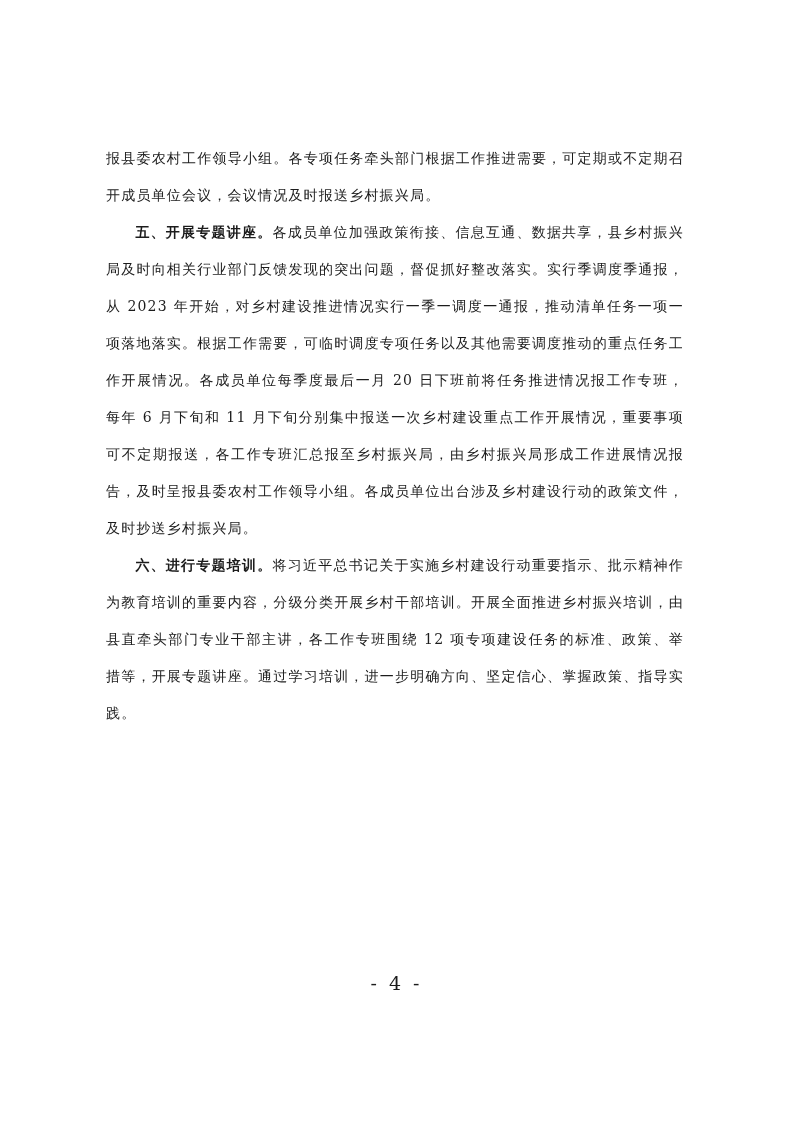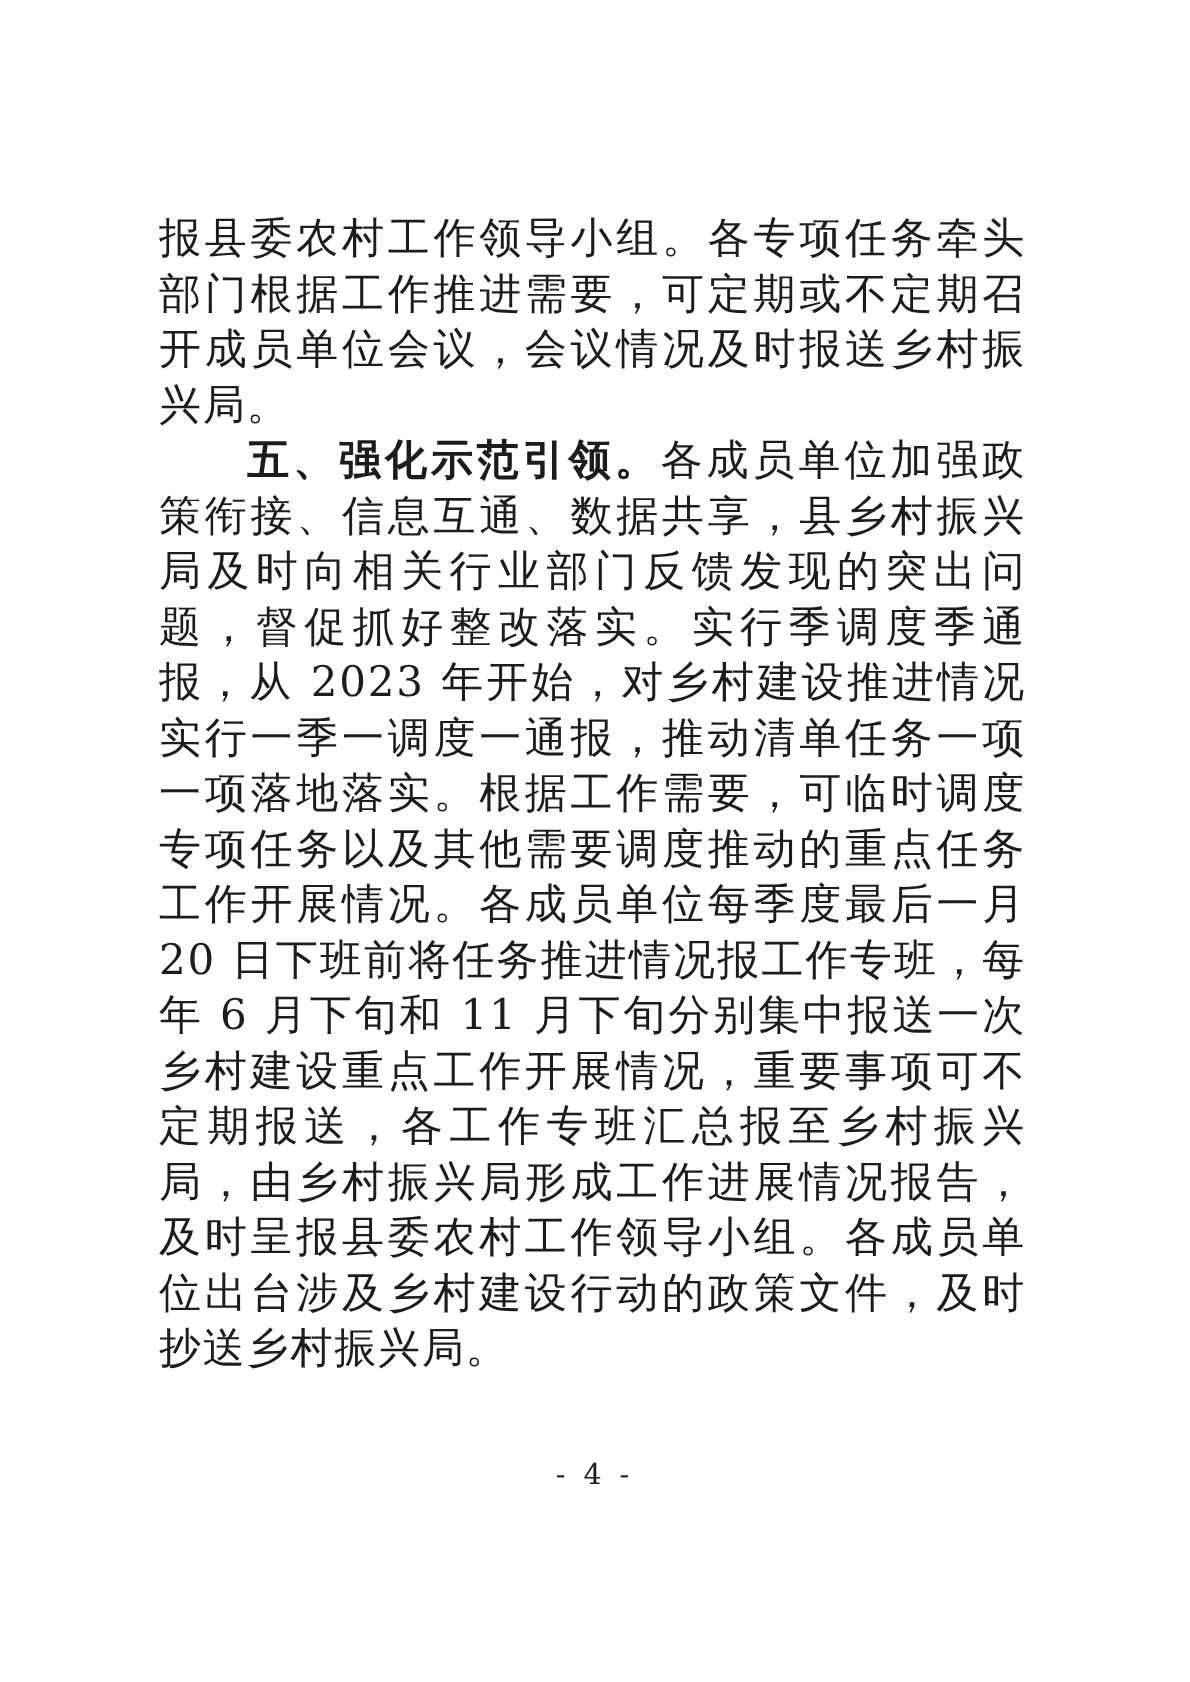--- a/index.html
+++ b/index.html
@@ -17,21 +17,21 @@
     color: #1a1a1a;
   }
   .content {
     position: absolute;
     left: 106px;
     top: 140px;
     width: 578px;
   }
   .para {
     margin: 0;
-    font-size: 28px;
+    font-size: 14px;
     line-height: 37px;
     letter-spacing: 1.2px;
     text-align: justify;
     text-justify: inter-ideograph;
     color: #1c1c1c;
   }
   .para.indent {
     text-indent: 2.1em;
   }
   .para-heading {
@@ -53,22 +53,23 @@
   }
 </style>
 </head>
 <body>
 
 <div class="page">
   <div class="content">
 
     <p class="para"><span>报县委农村工作领导小组。各专项任务牵头部门根据工作推进需要，可定期或不定期召开成员单位会议，会议情况及时报送乡村振兴局。</span></p>
 
-    <p class="para indent"><span class="para-heading">五、强化示范引领。</span><span>各成员单位加强政策衔接、信息互通、数据共享，县乡村振兴局及时向相关行业部门反馈发现的突出问题，督促抓好整改落实。实行季调度季通报，从 2023 年开始，对乡村建设推进情况实行一季一调度一通报，推动清单任务一项一项落地落实。根据工作需要，可临时调度专项任务以及其他需要调度推动的重点任务工作开展情况。各成员单位每季度最后一月 20 日下班前将任务推进情况报工作专班，每年 6 月下旬和 11 月下旬分别集中报送一次乡村建设重点工作开展情况，重要事项可不定期报送，各工作专班汇总报至乡村振兴局，由乡村振兴局形成工作进展情况报告，及时呈报县委农村工作领导小组。各成员单位出台涉及乡村建设行动的政策文件，及时抄送乡村振兴局。</span></p>
+    <p class="para indent"><span class="para-heading">五、开展专题讲座。</span><span>各成员单位加强政策衔接、信息互通、数据共享，县乡村振兴局及时向相关行业部门反馈发现的突出问题，督促抓好整改落实。实行季调度季通报，从 2023 年开始，对乡村建设推进情况实行一季一调度一通报，推动清单任务一项一项落地落实。根据工作需要，可临时调度专项任务以及其他需要调度推动的重点任务工作开展情况。各成员单位每季度最后一月 20 日下班前将任务推进情况报工作专班，每年 6 月下旬和 11 月下旬分别集中报送一次乡村建设重点工作开展情况，重要事项可不定期报送，各工作专班汇总报至乡村振兴局，由乡村振兴局形成工作进展情况报告，及时呈报县委农村工作领导小组。各成员单位出台涉及乡村建设行动的政策文件，及时抄送乡村振兴局。</span></p>
 
+    <p class="para indent"><span class="para-heading">六、进行专题培训。</span><span>将习近平总书记关于实施乡村建设行动重要指示、批示精神作为教育培训的重要内容，分级分类开展乡村干部培训。开展全面推进乡村振兴培训，由县直牵头部门专业干部主讲，各工作专班围绕 12 项专项建设任务的标准、政策、举措等，开展专题讲座。通过学习培训，进一步明确方向、坚定信心、掌握政策、指导实践。</span></p>
 
 
   </div>
 
   <div class="footer">
     <span class="page-number">- 4 -</span>
   </div>
 </div>
 
 </body></html>

